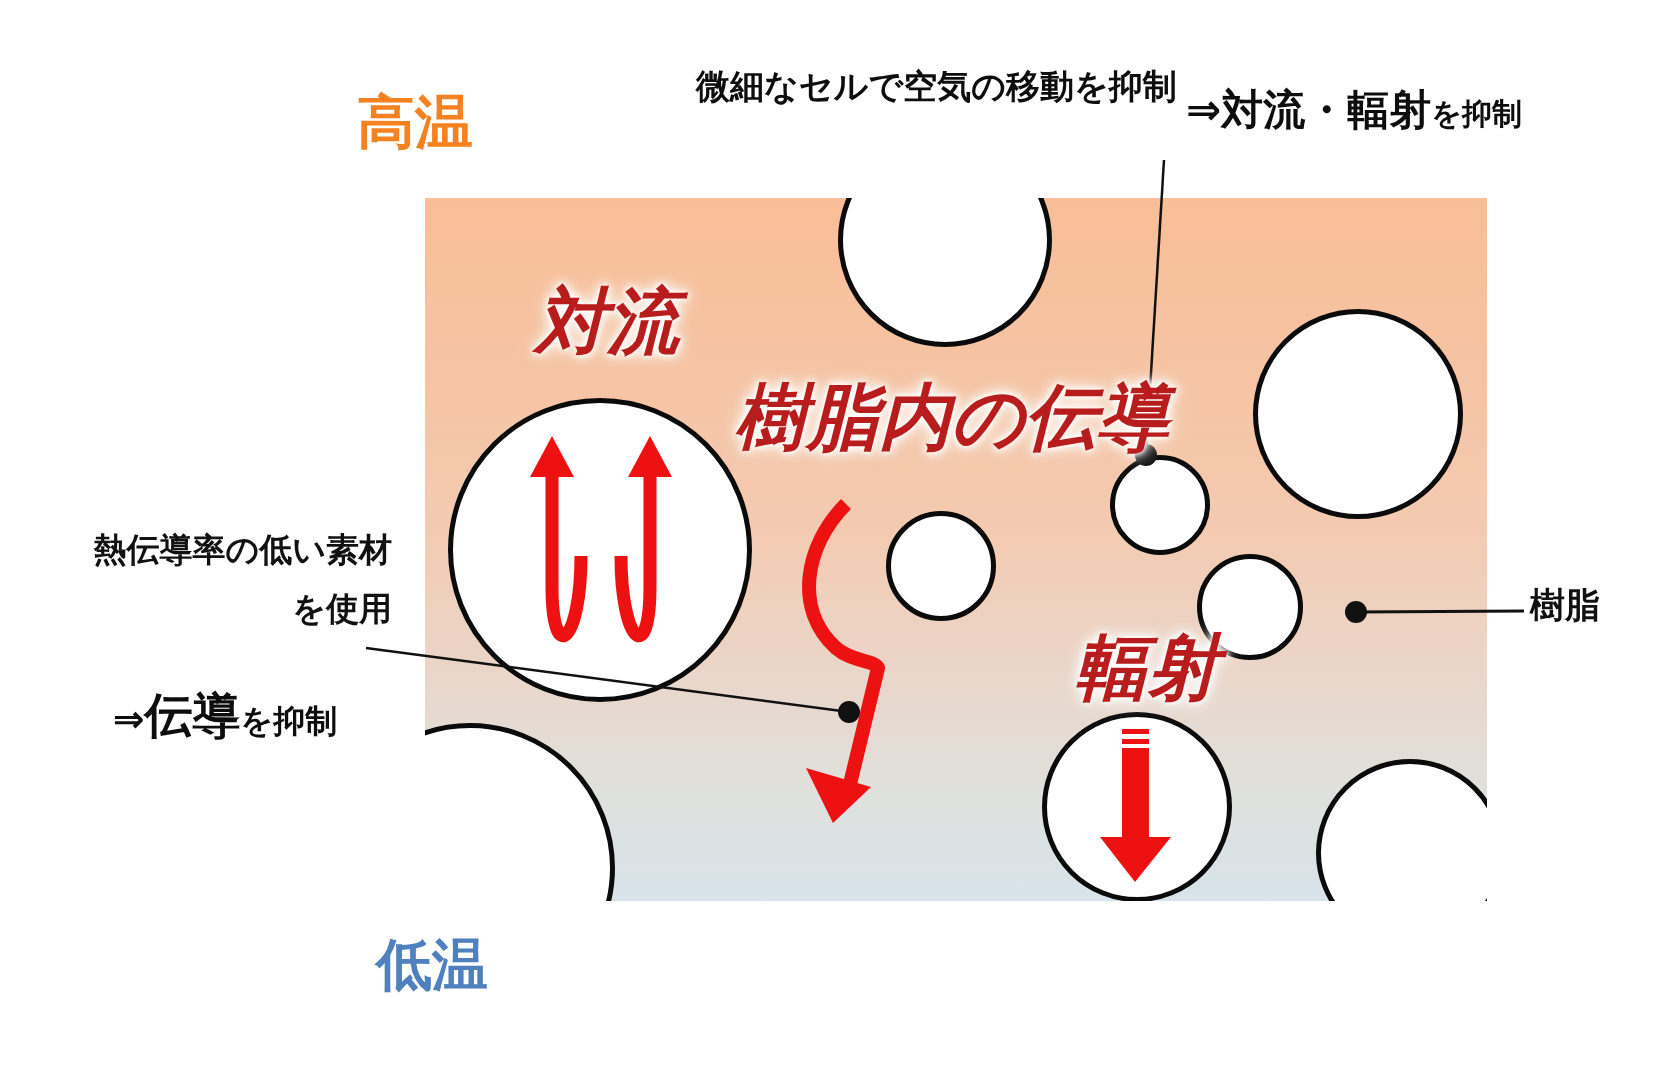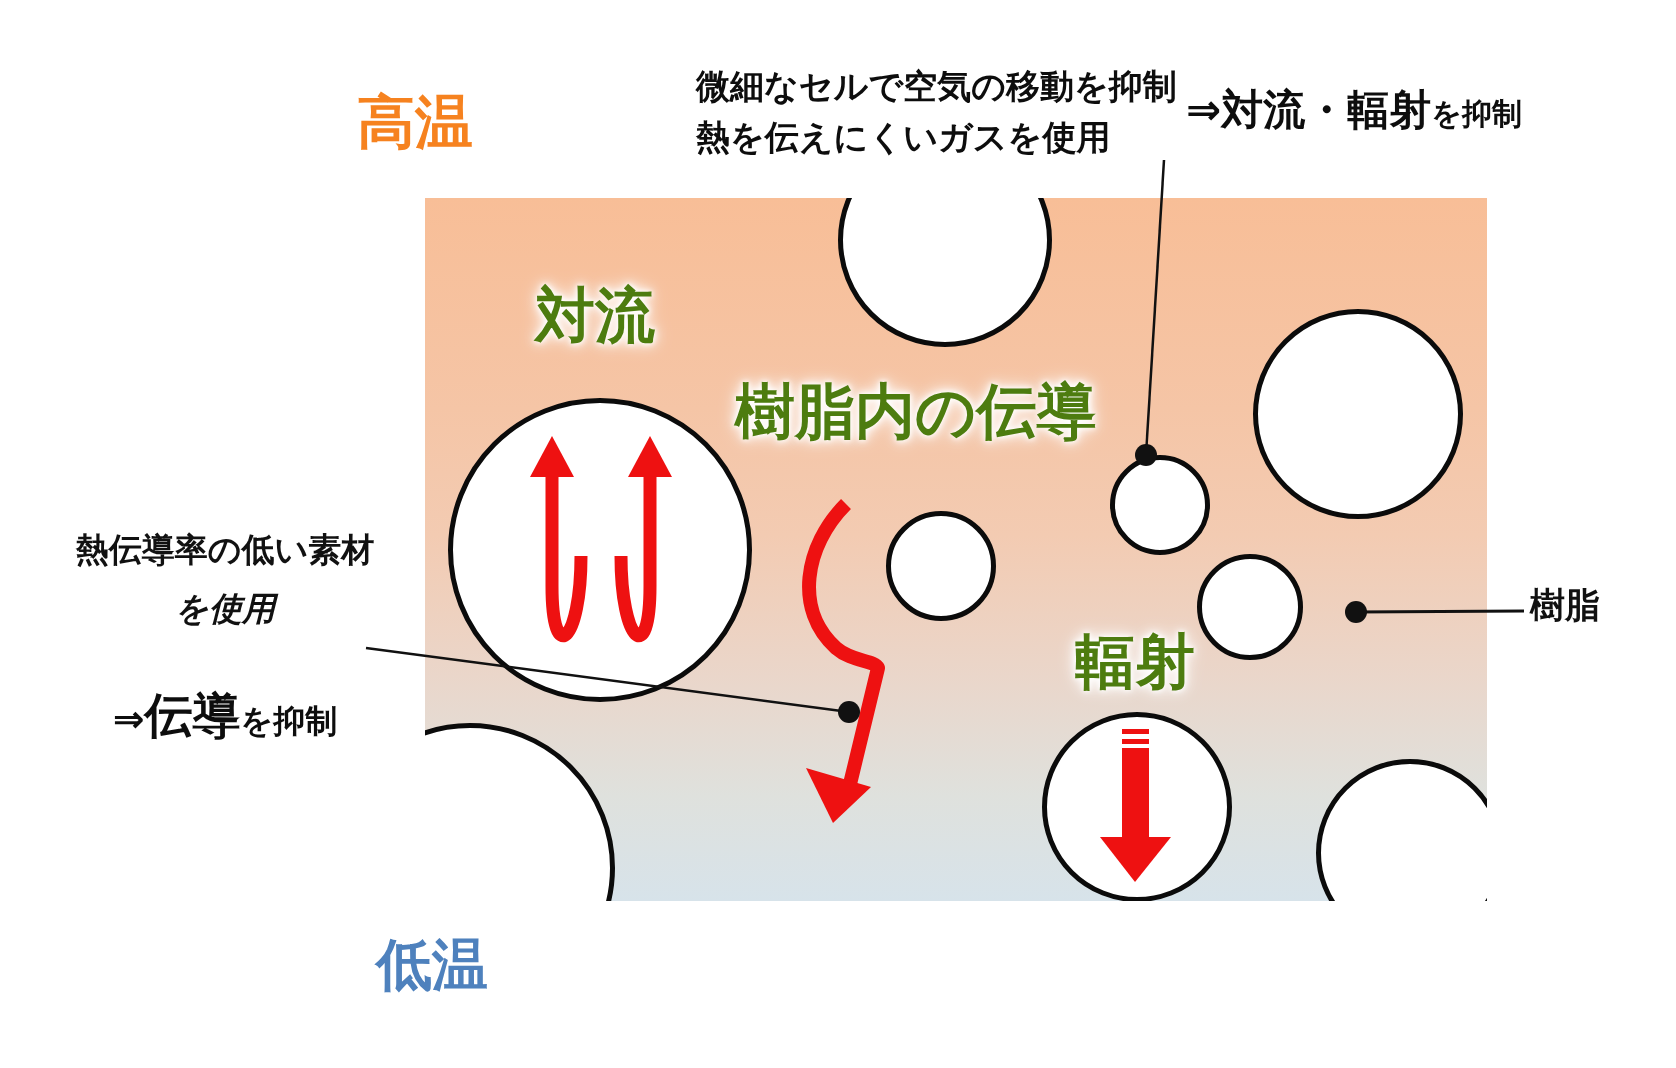--- a/index.html
+++ b/index.html
@@ -24,30 +24,31 @@
   .lbl{position:absolute;white-space:nowrap;color:#111;}
   .temp{font-weight:700;line-height:1.1;}
   .hot{left:357px;top:90px;font-size:58px;color:#F6821F;}
   .cold{left:376px;top:934px;font-size:56px;color:#4E81BD;text-align:right;}
   .note{font-size:34px;font-weight:600;line-height:51px;color:#0d0d0d;}
   .cells-note{left:696px;top:64px;font-family:Liberation Mono, monospace;}
   .result{display:flex;align-items:baseline;font-weight:700;color:#0d0d0d;}
   .cells-result{left:1186px;top:82px;}
   .cells-result .big{font-size:42px;}
   .cells-result .small{font-size:30px;}
-  .material-note{left:58px;top:530px;width:334px;text-align:center;white-space:normal;}
+  .material-note{left:58px;top:530px;width:334px;text-align:right;white-space:normal;}
   .material-note .n1{font-size:33px;font-weight:600;line-height:1.2;}
-  .material-note .n2{font-size:33px;font-weight:600;line-height:1.2;margin-top:19px;font-style:italic;}
+  .material-note .n2{font-size:33px;font-weight:600;line-height:1.2;margin-top:19px;}
   .material-note .result{justify-content:center;margin-top:12px;}
   .material-note .arr{font-size:38px;font-weight:700;}
   .material-note .big{font-size:48px;font-weight:700;margin-top:44px;}
   .material-note .small{font-size:32px;font-weight:700;}
   .glow{
-    font-weight:700;color:#4d7c0f;font-size:60px;line-height:1.05;
+    font-weight:700;color:#b91c1c;font-size:72px;line-height:1.05;
     text-shadow:0 0 5px #fff,0 0 9px #fff,0 0 14px rgba(255,255,255,.95),0 0 20px rgba(255,255,255,.85);
+    font-style:italic;
   }
   .conv{left:535px;top:284px;}
   .cond{left:735px;top:380px;}
   .rad{left:1075px;top:630px;}
   .resin{left:1530px;top:582px;font-size:35px;font-weight:600;}
 </style>
 </head>
 <body>
 
 <div class="canvas">
@@ -96,21 +97,20 @@
 
   <div class="lbl temp hot">高温</div>
   <div class="lbl temp cold">低温</div>
 
   <div class="lbl glow conv">対流</div>
   <div class="lbl glow cond">樹脂内の伝導</div>
   <div class="lbl glow rad">輻射</div>
 
   <div class="lbl note cells-note">
     <div>微細なセルで空気の移動を抑制</div>
-    <div>熱を伝えにくいガスを使用</div>
   </div>
   <div class="lbl result cells-result">
     <span class="big">⇒</span>
       <span class="big">対流・輻射</span>
       <span class="small">を抑制</span>
   </div>
 
   <div class="lbl material-note">
     <div class="n1">熱伝導率の低い素材</div>
     <div class="n2">を使用</div>

